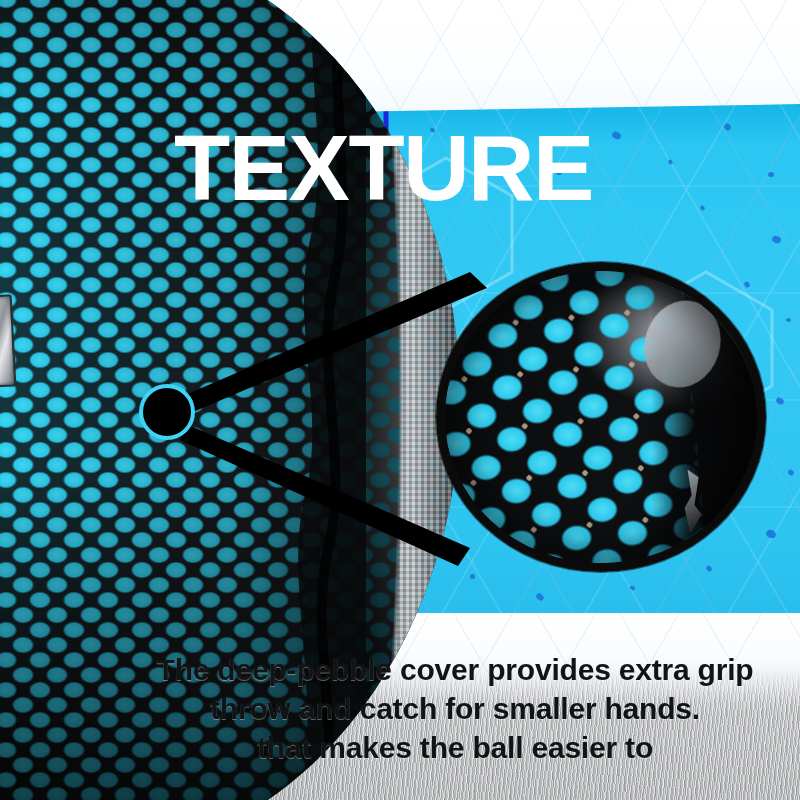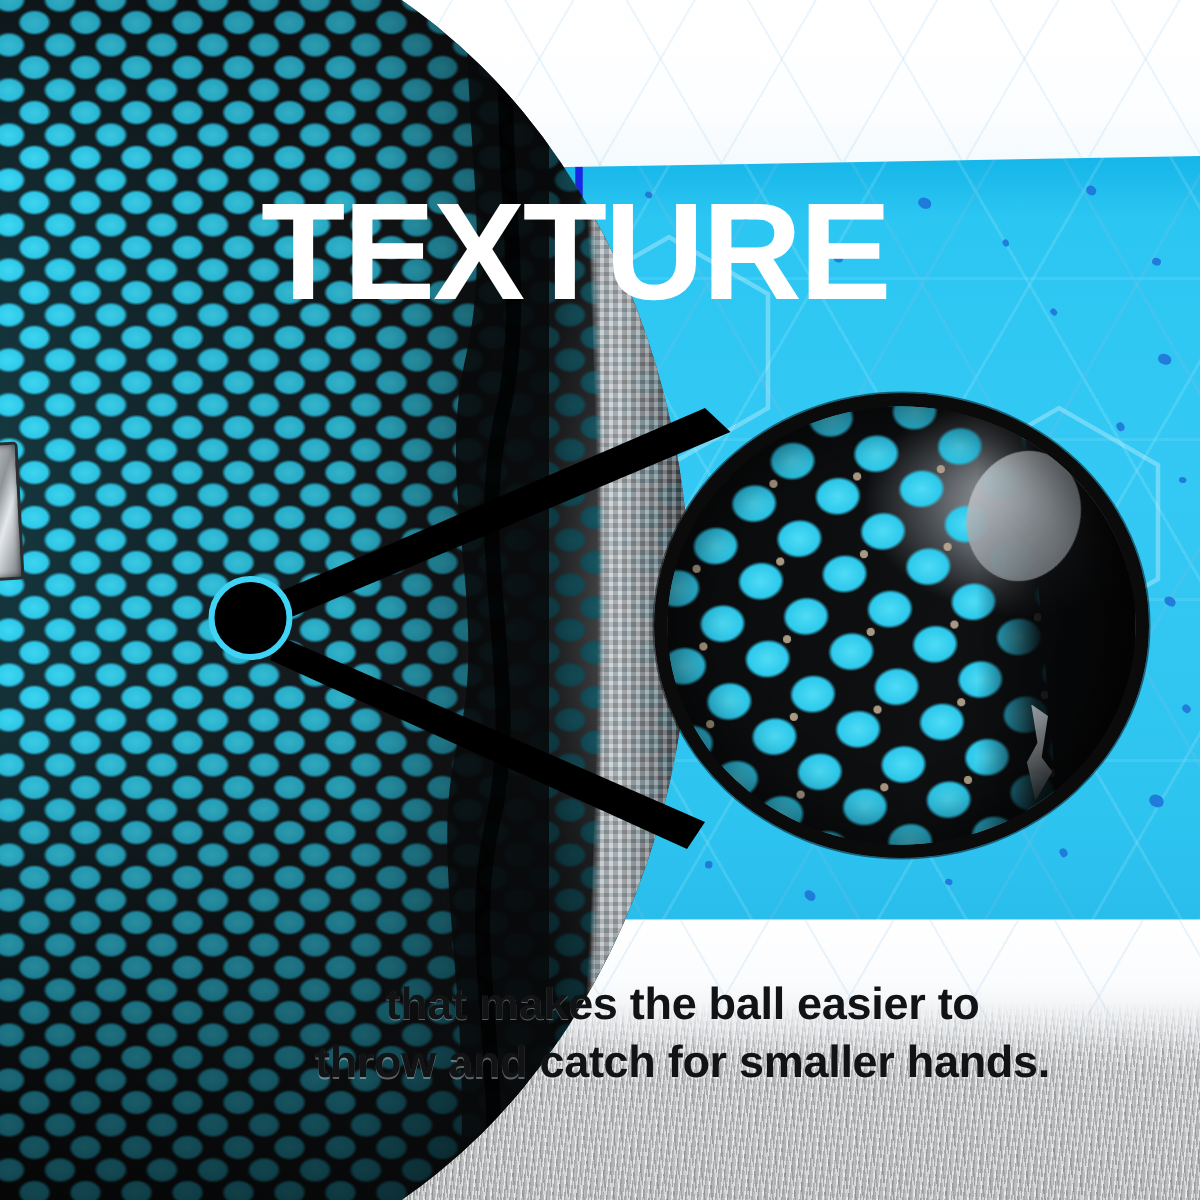--- a/index.html
+++ b/index.html
@@ -294,17 +294,18 @@
     <div class="mag-pebbles"></div>
     <div class="mag-dark"></div>
     <div class="mag-gray"></div>
     <div class="mag-gray2"></div>
     <div class="mag-shadow"></div>
   </div>
 
   <div class="h-texture">TEXTURE</div>
 
   <div class="caption">
+    <div>The deep-pebble cover provides extra grip</div>
+    <div>throw and catch for smaller hands.</div>
     <div>that makes the ball easier to</div>
-    <div>throw and catch for smaller hands.</div>
   </div>
 
 </div>
 
 </body></html>

